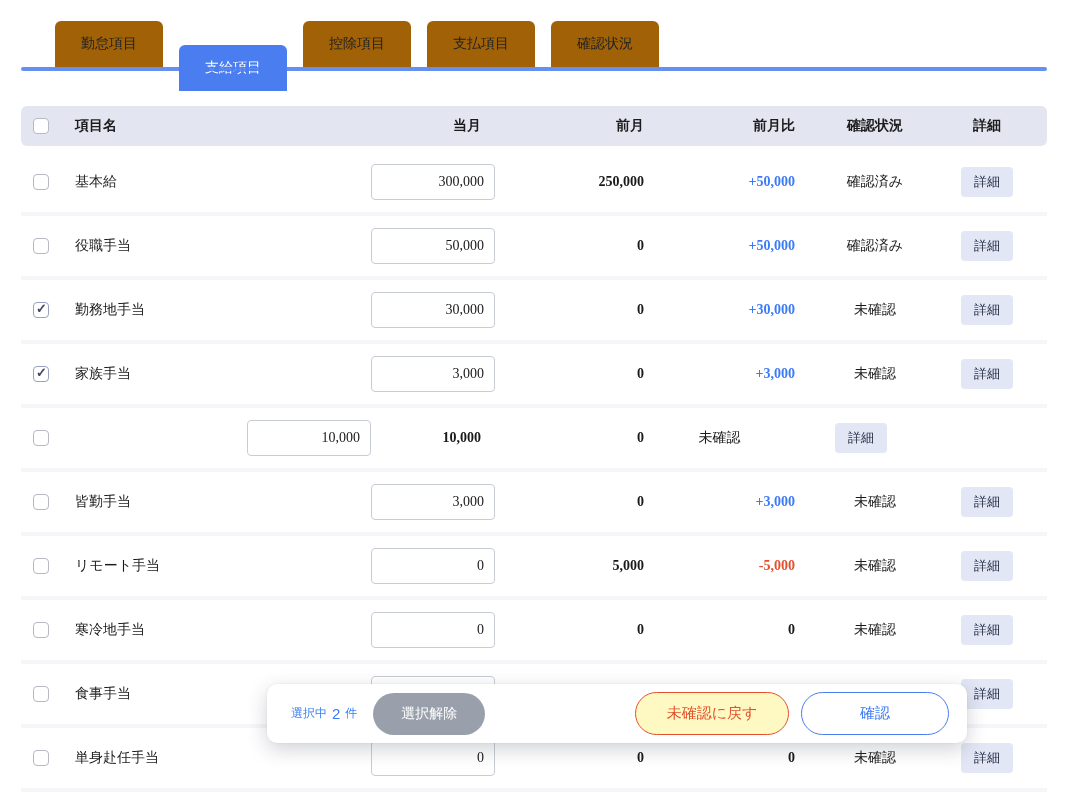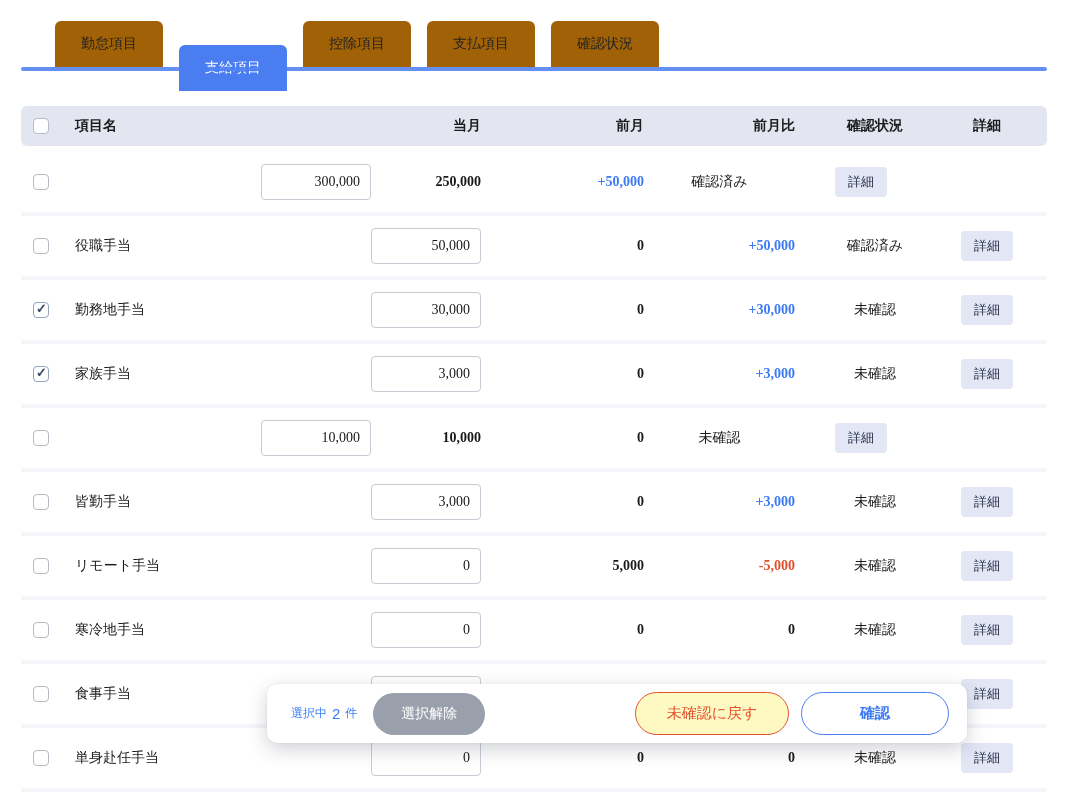--- a/index.html
+++ b/index.html
@@ -51,21 +51,21 @@
     border:1.5px solid #b6bac4;border-radius:4px;background:#fff;
     position:relative;cursor:pointer;vertical-align:middle;
   }
   .checkbox.checked{border-color:#97a2bd;}
   .checkbox.checked::after{
     content:"\2713";position:absolute;left:2px;top:-2px;
     font-size:13px;font-weight:bold;color:#3c4964;
   }
 
   .current-input{
-    width:110px;height:36px;box-sizing:border-box;
+    width:124px;height:36px;box-sizing:border-box;
     border:1px solid #c8ccd6;border-radius:4px;background:#fff;
     text-align:right;padding:0 10px;font-size:14px;color:#1a1a1a;
     font-family:inherit;
   }
 
   .detail-btn{
     background:#e2e6f5;border:none;border-radius:4px;
     padding:6px 13px;font-size:13px;color:#222c44;
     font-family:inherit;cursor:pointer;white-space:nowrap;
   }
@@ -87,21 +87,21 @@
   .btn-revert{
     margin-left:auto;background:#fef9c3;color:var(--negative,#e2512c);
     border:1.5px solid var(--negative,#e2512c);border-radius:22px;
     width:154px;padding:11px 0;font-size:15px;text-align:center;
     font-family:inherit;cursor:pointer;white-space:nowrap;
   }
   .btn-confirm{
     margin-left:12px;background:#fff;color:var(--positive,#3d7af5);
     border:1.5px solid var(--accent,#4a7df0);border-radius:22px;
     width:148px;padding:11px 0;font-size:15px;text-align:center;
-    font-family:inherit;cursor:pointer;white-space:nowrap;font-weight:bold;
+    font-family:inherit;cursor:pointer;white-space:nowrap;
   }
 </style>
 </head>
 <body>
 
 <div class="tabs" id="tabs">
     <button class="tab">勤怠項目</button>
     <button class="tab active">支給項目</button>
     <button class="tab">控除項目</button>
     <button class="tab">支払項目</button>
@@ -119,20 +119,21 @@
     <div class="cell c-prev">前月</div>
     <div class="cell c-diff">前月比</div>
     <div class="cell c-status">確認状況</div>
     <div class="cell c-detail">詳細</div>
   </div>
   <div id="rows">
   <div class="row">
     <div class="cell c-check">
       <span class="checkbox"></span>
     </div>
+    <div class="cell c-name">基本給</div>
     <div class="cell c-current">
       <input type="text" class="current-input" value="300,000" style="">
     </div>
     <div class="cell c-prev">250,000</div>
     <div class="cell c-diff diff-positive">+50,000</div>
     <div class="cell c-status">確認済み</div>
     <div class="cell c-detail">
       <button class="detail-btn">詳細</button>
     </div>
   </div>

